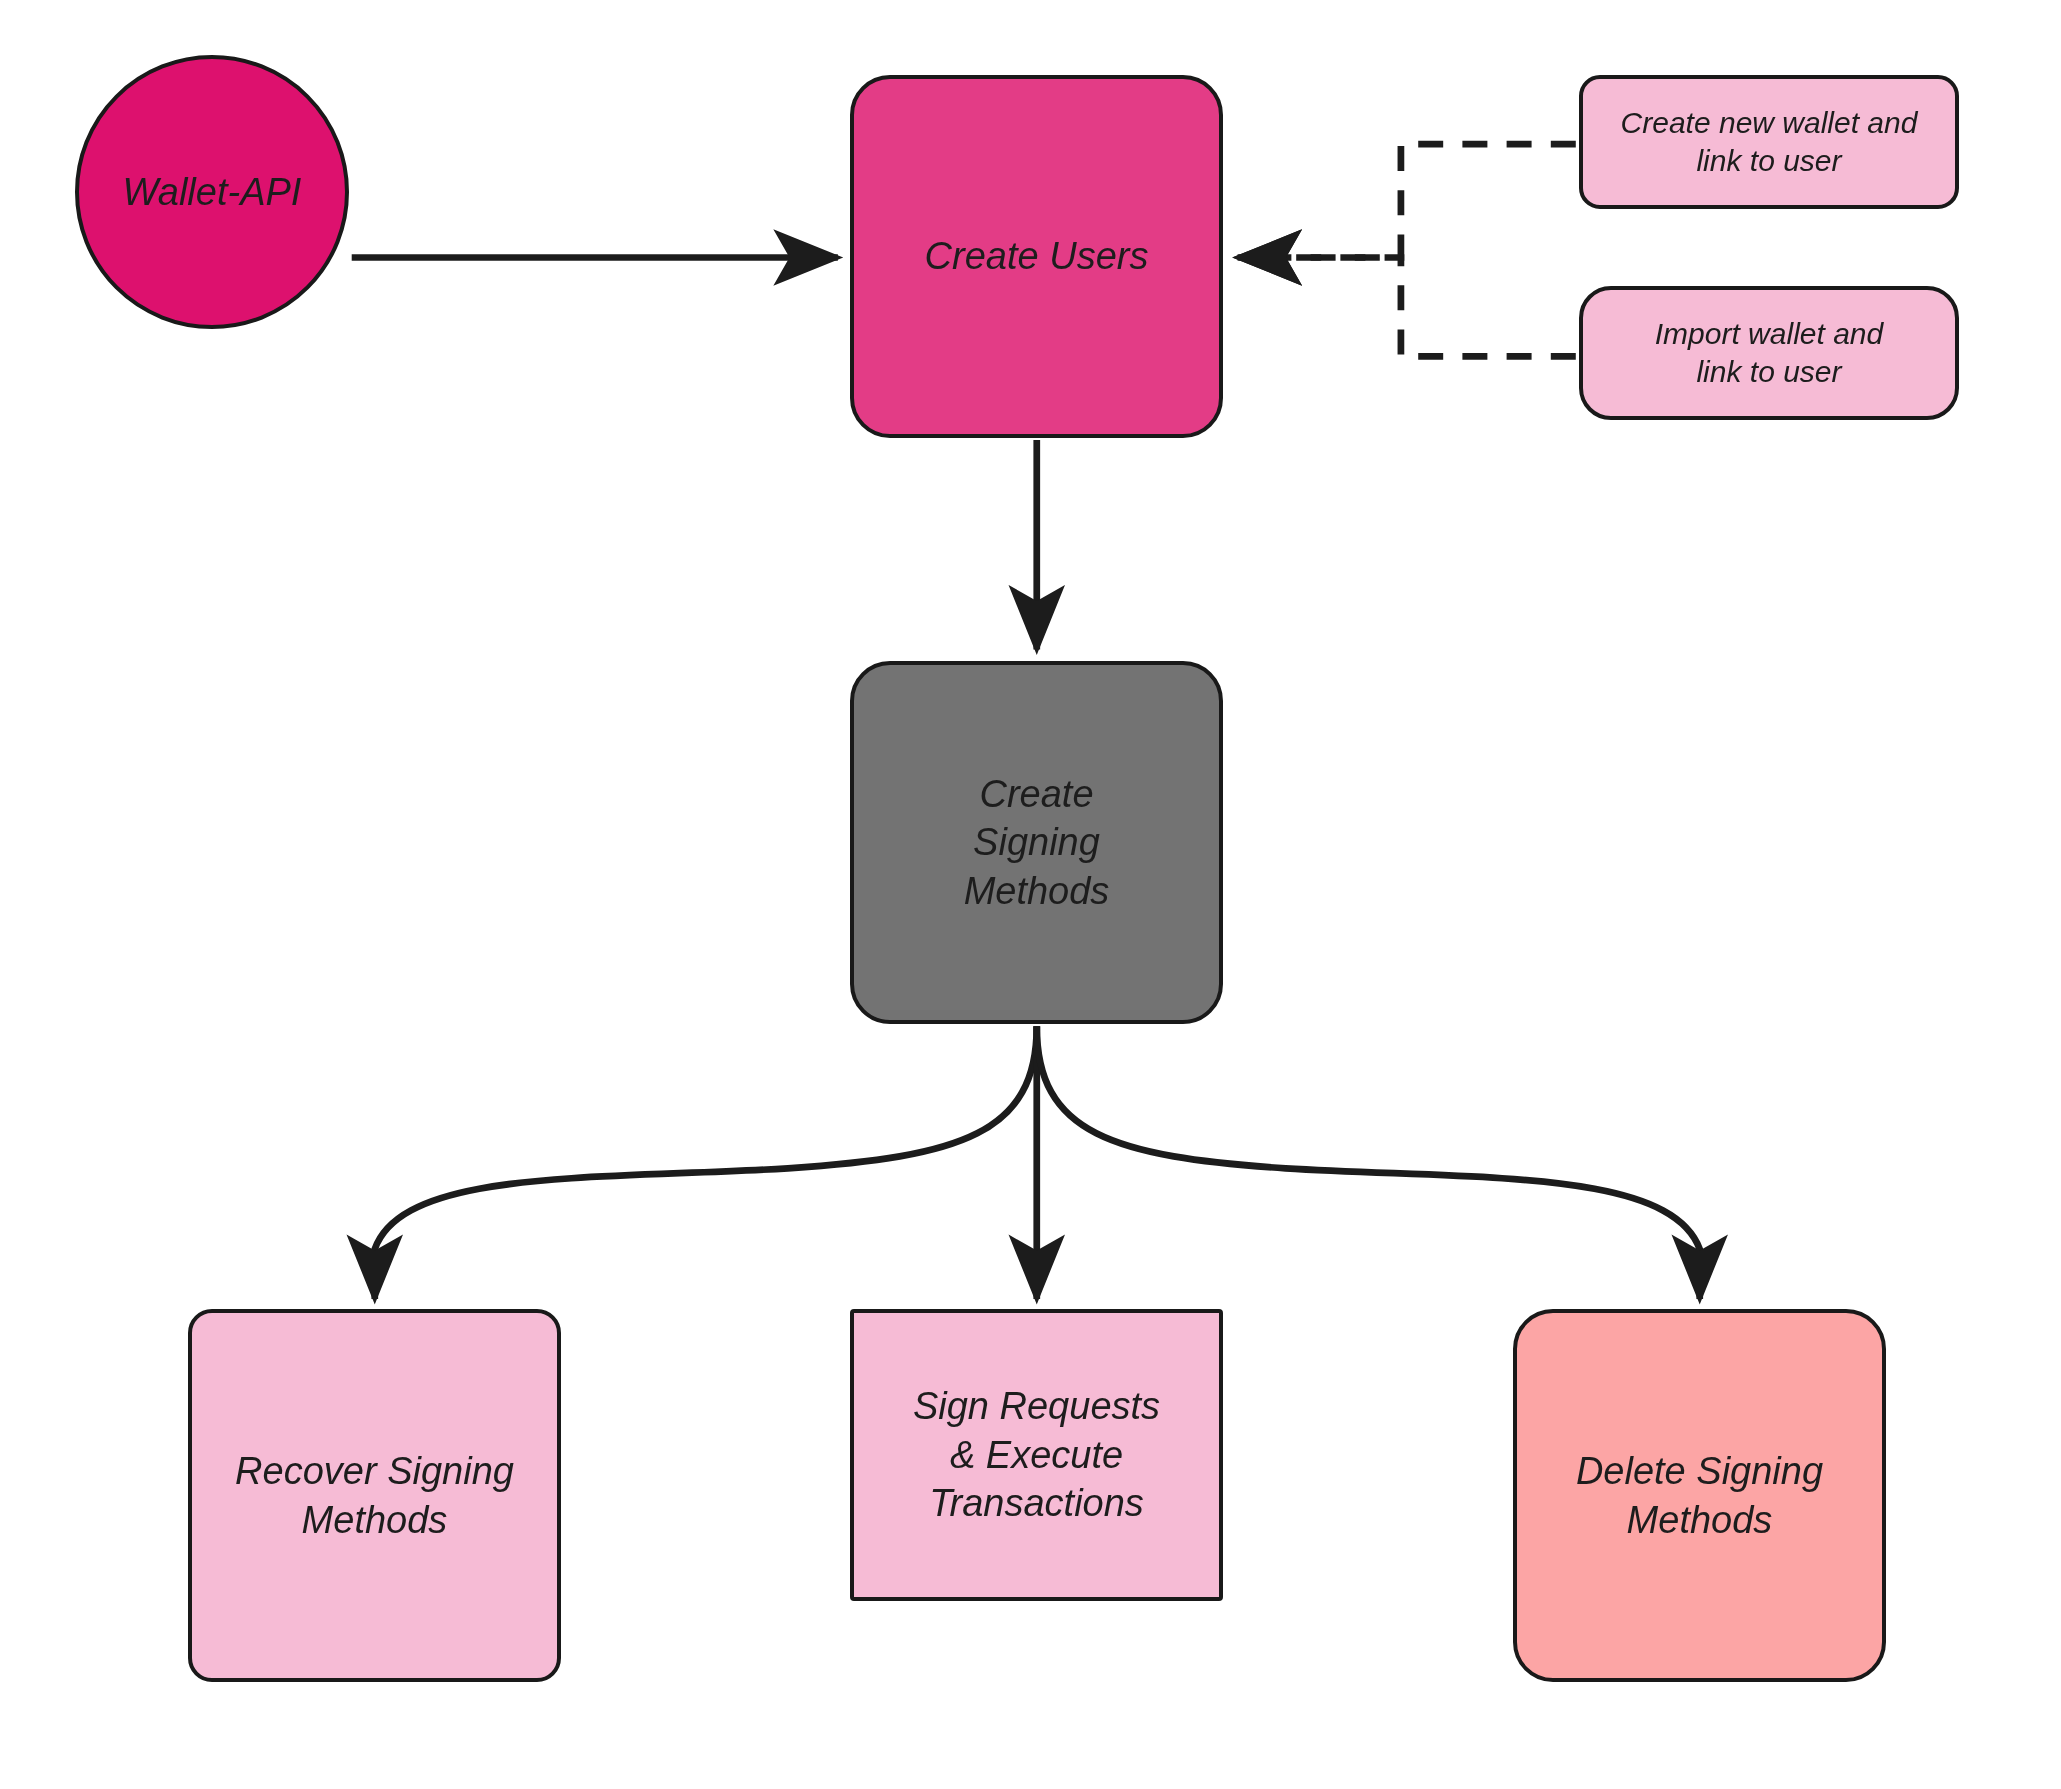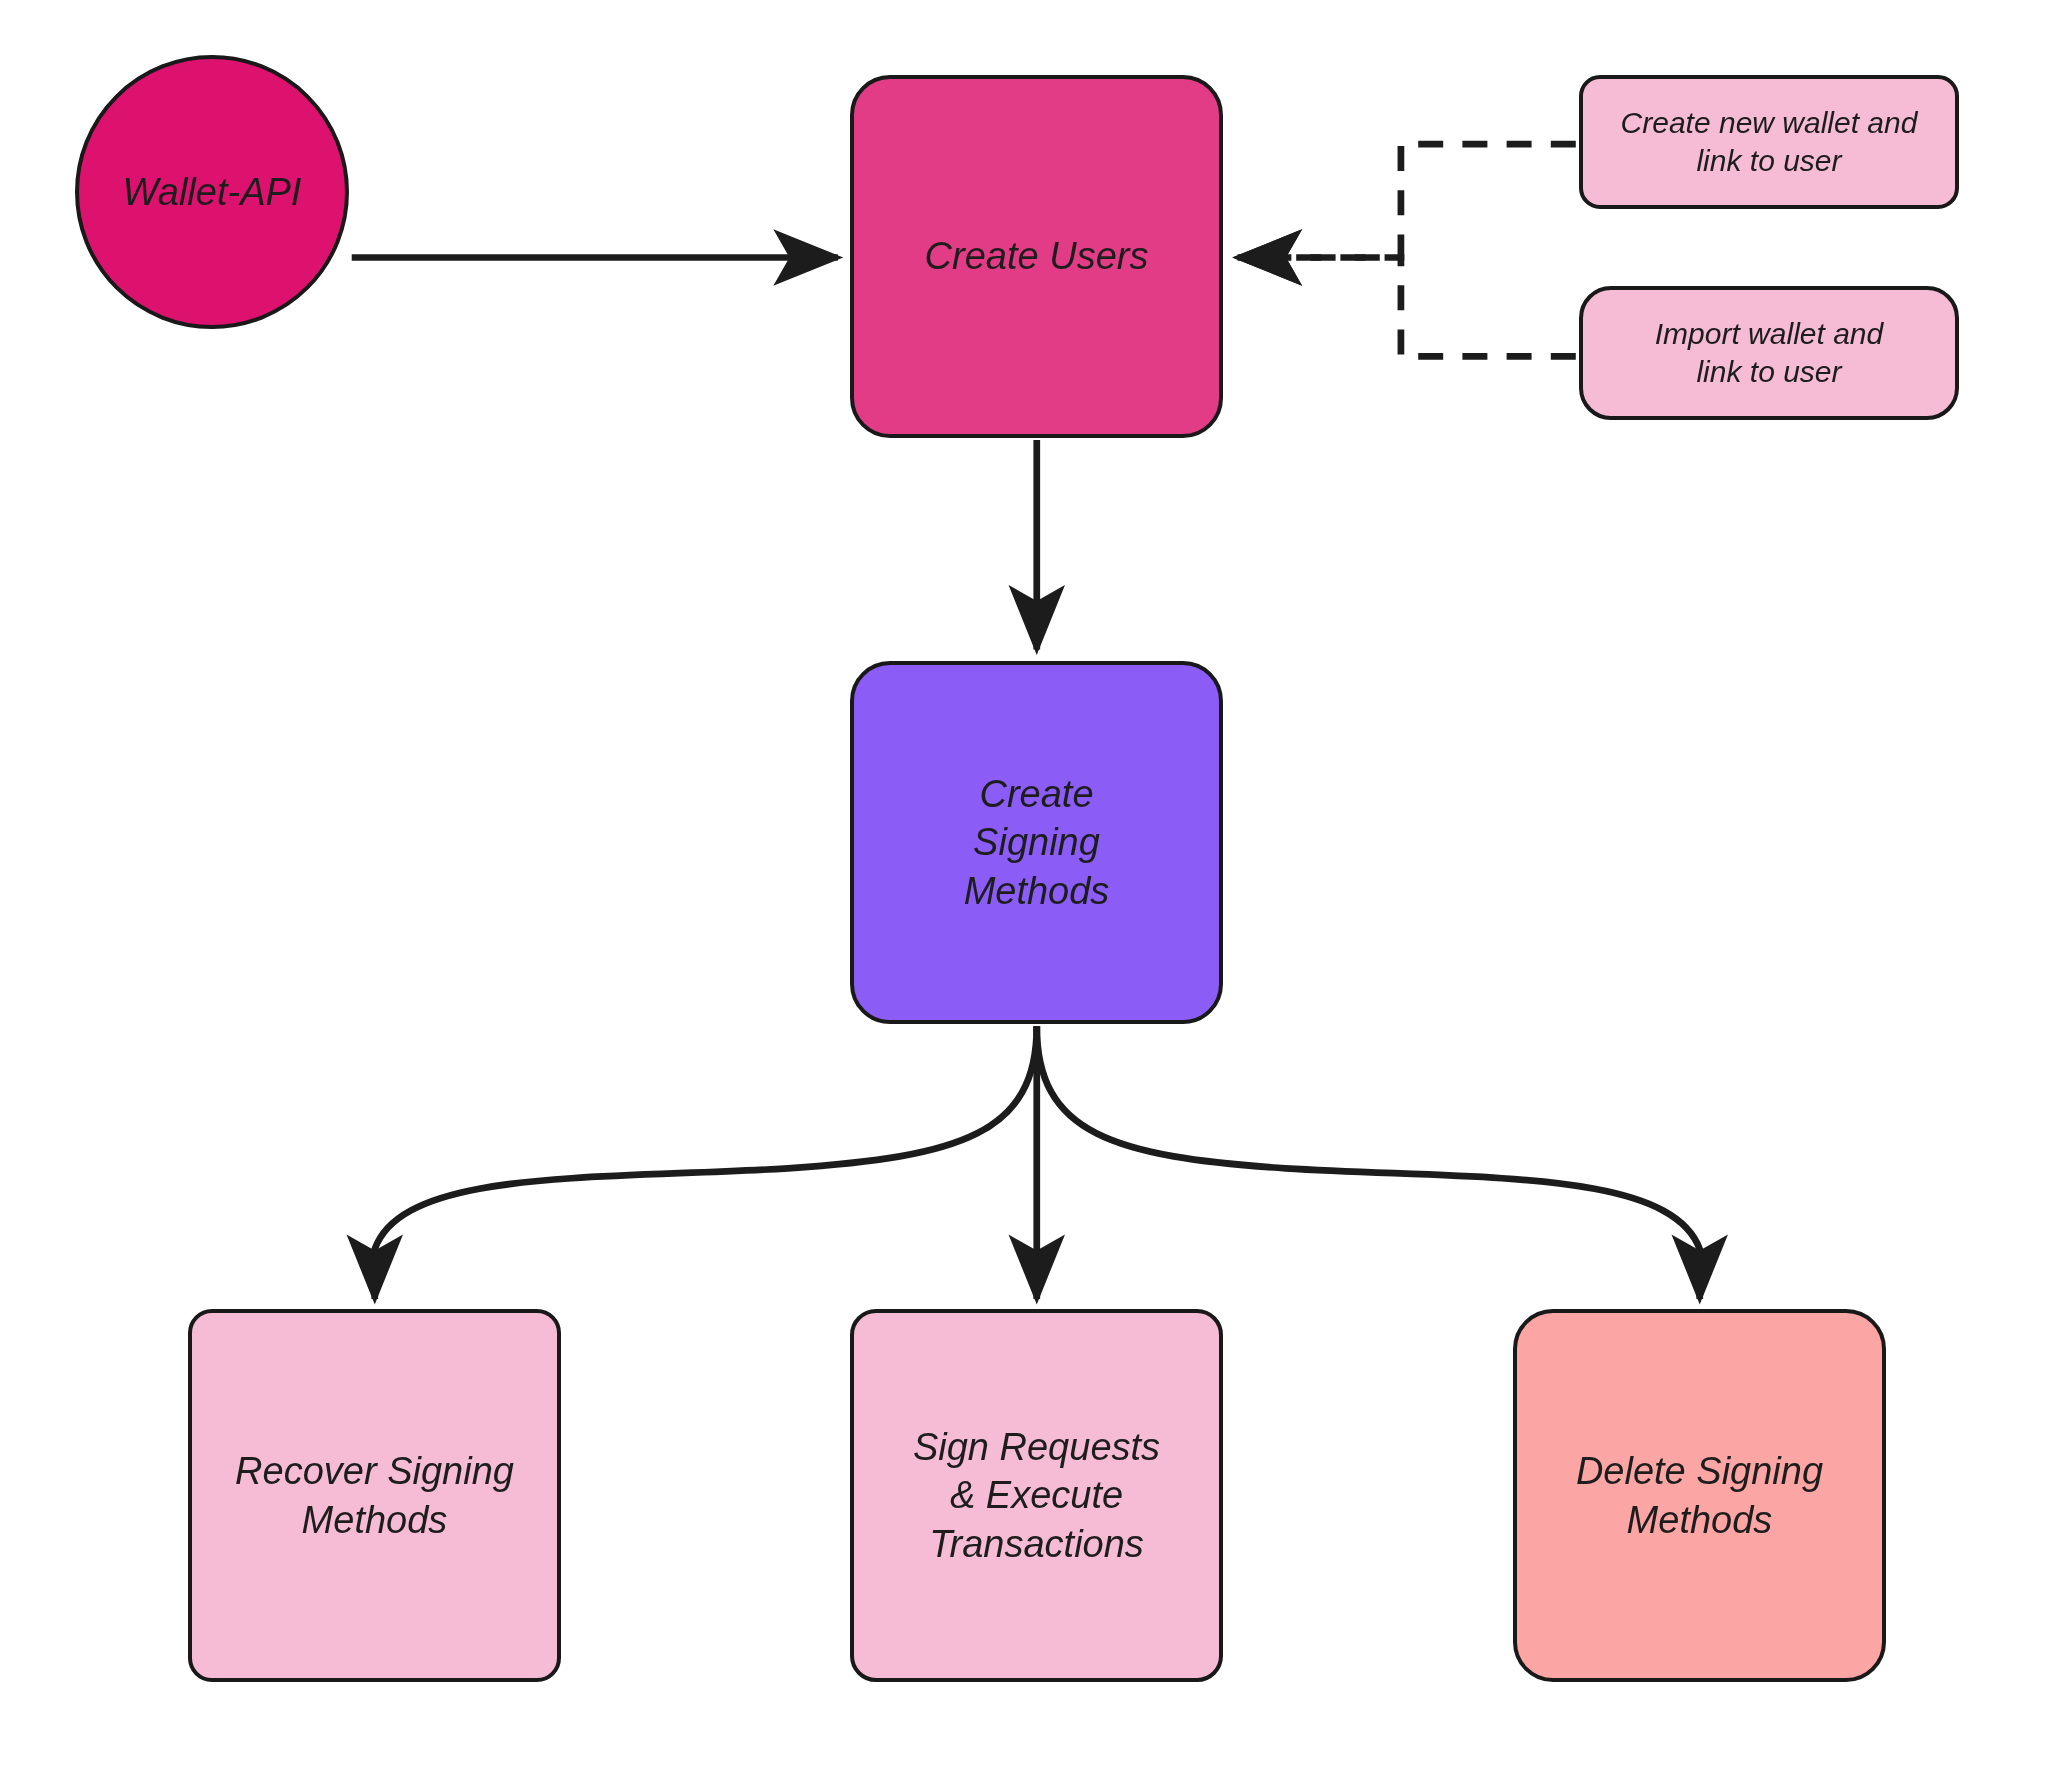--- a/index.html
+++ b/index.html
@@ -73,22 +73,22 @@
     top: 1309px;
     width: 373px;
     height: 373px;
     border-radius: 24px;
     font-size: 38px;
   }
   #node-sign-execute {
     left: 850px;
     top: 1309px;
     width: 373px;
-    height: 373px;
-    border-radius: 26px;
+    height: 292px;
+    border-radius: 4px;
     font-size: 38px;
   }
   #node-delete-signing-methods {
     left: 1513px;
     top: 1309px;
     width: 373px;
     height: 373px;
     border-radius: 40px;
     font-size: 38px;
   }
@@ -142,21 +142,21 @@
   </svg>
 
   <div class="node" id="node-create-users" style="background:#E33C86">
     <span class="node-label">Create Users</span>
   </div>
 
   <div class="node" id="node-wallet-api" style="background:#DD116E">
     <span class="node-label">Wallet-API</span>
   </div>
 
-  <div class="node" id="node-create-signing-methods" style="background:#8b5cf6">
+  <div class="node" id="node-create-signing-methods" style="background:#737373">
     <span class="node-label">Create
 Signing
 Methods</span>
   </div>
 
   <div class="node" id="node-recover-signing-methods" style="background:#F6BBD5">
     <span class="node-label">Recover Signing
 Methods</span>
   </div>
 

